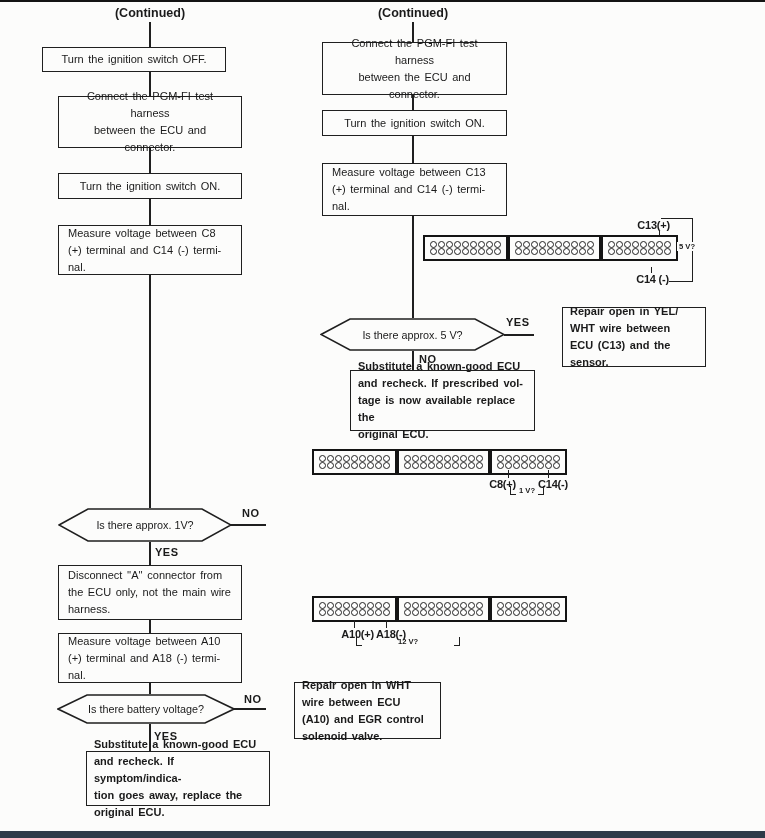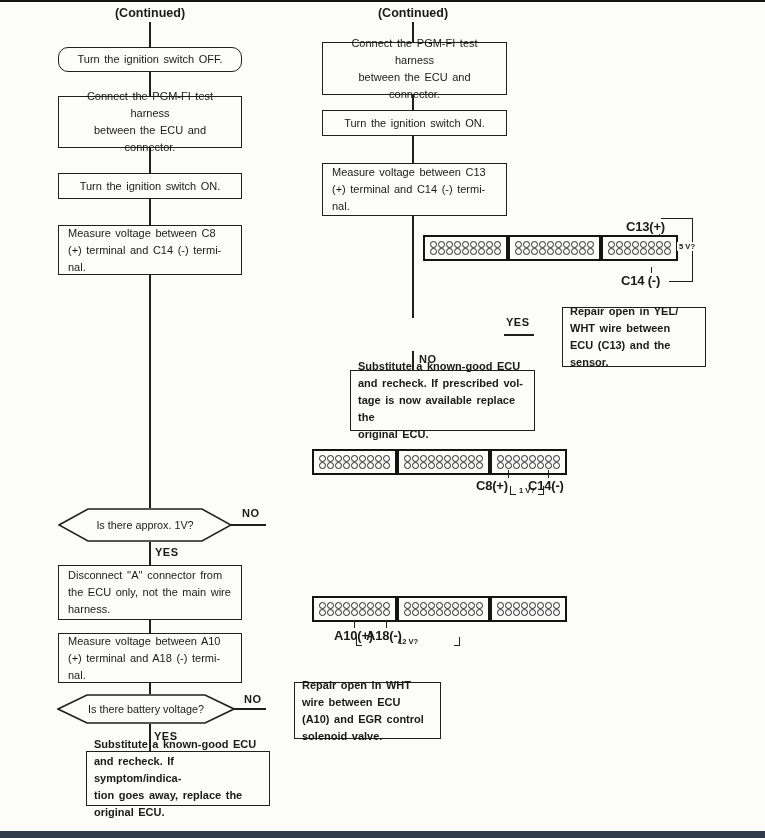--- a/index.html
+++ b/index.html
@@ -21,21 +21,21 @@
   .hex svg{position:absolute;left:0;top:0;}
   .hex .hex-text{position:absolute;left:0;top:0;width:100%;height:100%;
        display:flex;align-items:center;justify-content:center;font-size:10.8px;}
   .yn{position:absolute;font-weight:bold;font-size:11px;letter-spacing:.5px;}
   
   .conn{position:absolute;}
   .pin-box{position:absolute;display:flex;gap:4px;background:#141414;border:2px solid #141414;width:fit-content;}
   .pin-block{background:#fcfcfb;padding:4px 5px;display:flex;flex-direction:column;justify-content:space-between;}
   .pin-row{display:flex;gap:1px;}
   .pin{width:7px;height:7px;border:1.3px solid #222;border-radius:50%;box-sizing:border-box;background:#fff;}
-  .pin-lbl{position:absolute;font-size:13px;font-weight:bold;text-align:left;letter-spacing:-0.2px;}
+  .pin-lbl{position:absolute;font-size:11px;font-weight:bold;text-align:right;letter-spacing:-0.2px;}
   .volt-lbl{position:absolute;font-size:7.6px;font-weight:bold;background:#fcfcfb;padding:0 2px;z-index:3;}
   .stub{position:absolute;width:1.2px;background:#1f1f1f;}
   .bracket-right{position:absolute;border:1.4px solid #1f1f1f;border-left:none;box-sizing:border-box;}
   .brk{position:absolute;display:flex;align-items:flex-end;}
   .brk .c-l{width:5px;height:8px;border-left:1.2px solid #1f1f1f;border-bottom:1.2px solid #1f1f1f;}
   .brk .c-r{width:5px;height:8px;border-right:1.2px solid #1f1f1f;border-bottom:1.2px solid #1f1f1f;}
   .brk .v{font-size:7.6px;font-weight:bold;padding:0 3px 0;}
 </style>
 </head>
 <body>
@@ -55,21 +55,21 @@
   <div class="vline" style="left:149px;top:620px;height:13px;"></div>
   <div class="vline" style="left:149px;top:683px;height:11px;"></div>
   <div class="vline" style="left:149px;top:724px;height:27px;"></div>
 
   <div class="vline" style="left:412px;top:22px;height:20px;"></div>
   <div class="vline" style="left:412px;top:95px;height:15px;"></div>
   <div class="vline" style="left:412px;top:136px;height:27px;"></div>
   <div class="vline" style="left:412px;top:216px;height:102px;"></div>
   <div class="vline" style="left:412px;top:351px;height:19px;"></div>
 
-  <div class="box center" style="left:58px;top:47px;width:184px;height:25px;border-radius:10px;">Turn the ignition switch OFF.</div>
+  <div class="box center" style="left:42px;top:47px;width:184px;height:25px;">Turn the ignition switch OFF.</div>
   <div class="box center" style="left:58px;top:96px;width:184px;height:52px;">Connect the PGM-FI test harness
 between the ECU and connector.</div>
   <div class="box center" style="left:58px;top:173px;width:184px;height:26px;">Turn the ignition switch ON.</div>
   <div class="box" style="left:58px;top:225px;width:184px;height:50px;">Measure voltage between C8
 (+) terminal and C14 (-) termi-
 nal.</div>
 
   <div class="hex" style="left:58px;top:508px;width:174px;height:34px;">
     <svg width="174" height="34">
       <polygon points="1,17 30,1 144,1 173,17 144,33 30,33" fill="#fcfcfb" stroke="#1f1f1f" stroke-width="1.6"></polygon>
@@ -189,20 +189,26 @@
             <span class="pin"></span>
             <span class="pin"></span>
           </div>
         </div>
       </div>
     <div class="stub" style="left:228px;top:53px;height:7px;"></div>
     <div class="pin-lbl" style="left:198px;top:59px;width:48px;background:#fcfcfb;z-index:2;">C14 (-)</div>
     <div class="volt-lbl" style="left:254px;top:28px;">5 V?</div>
   </div>
 
+  <div class="hex" style="left:320px;top:318px;width:185px;height:33px;">
+    <svg width="185" height="33">
+      <polygon points="1,16.5 30,1 155,1 184,16.5 155,32 30,32" fill="#fcfcfb" stroke="#1f1f1f" stroke-width="1.6"></polygon>
+    </svg>
+    <div class="hex-text">Is there approx. 5 V?</div>
+  </div>
   <div class="hline" style="left:504px;top:334px;width:30px;"></div>
   <div class="yn" style="left:506px;top:316px;">YES</div>
   <div class="yn" style="left:419px;top:353px;">NO</div>
   <div class="box bold" style="left:534px;top:307px;width:144px;height:60px;">Repair open in YEL/
 WHT wire between
 ECU (C13) and the
 sensor.</div>
 
   <div class="box bold" style="left:322px;top:370px;width:185px;height:61px;">Substitute a known-good ECU
 and recheck. If prescribed vol-

